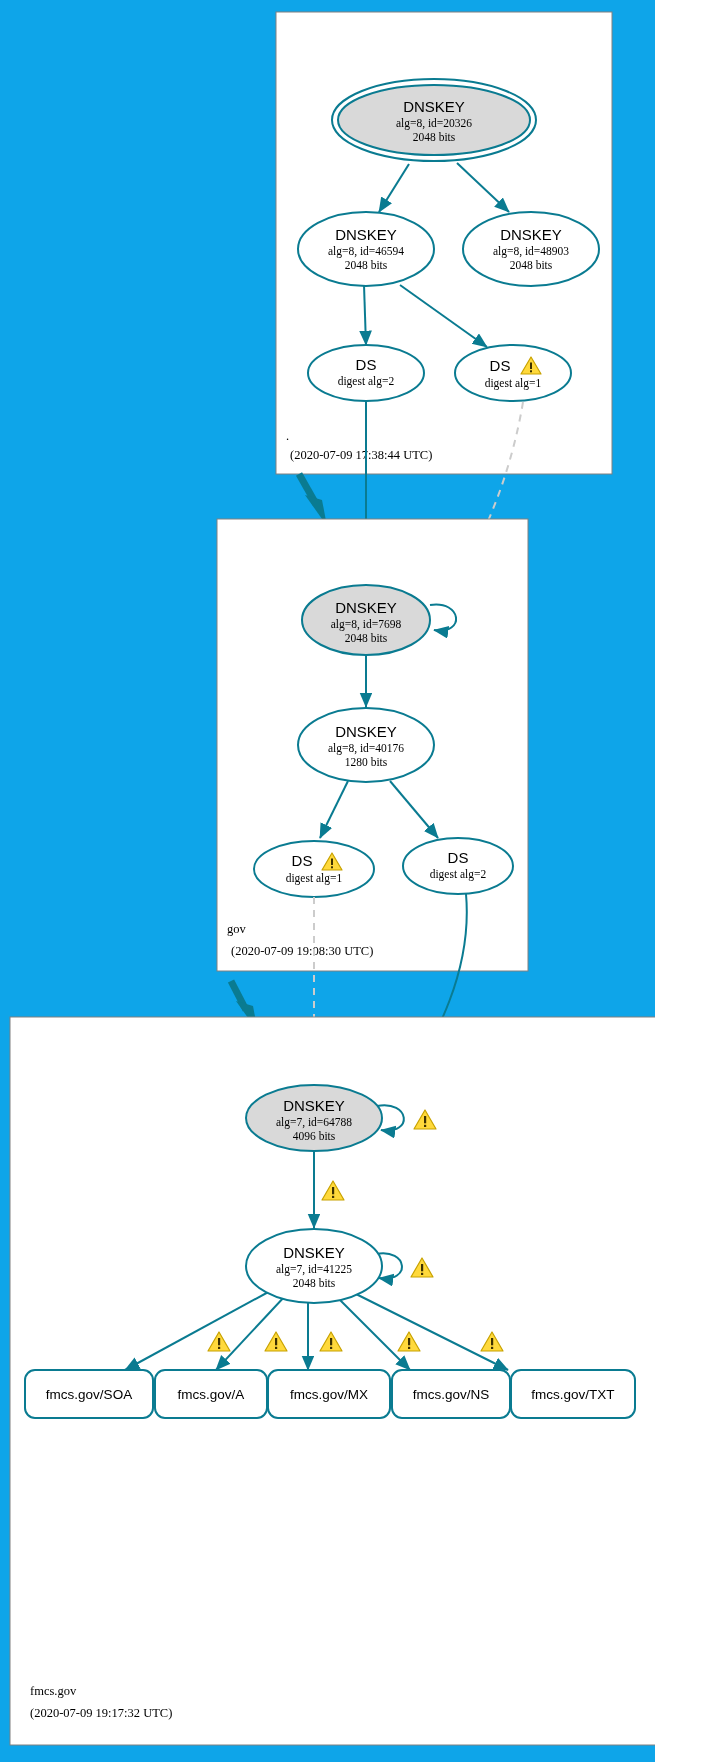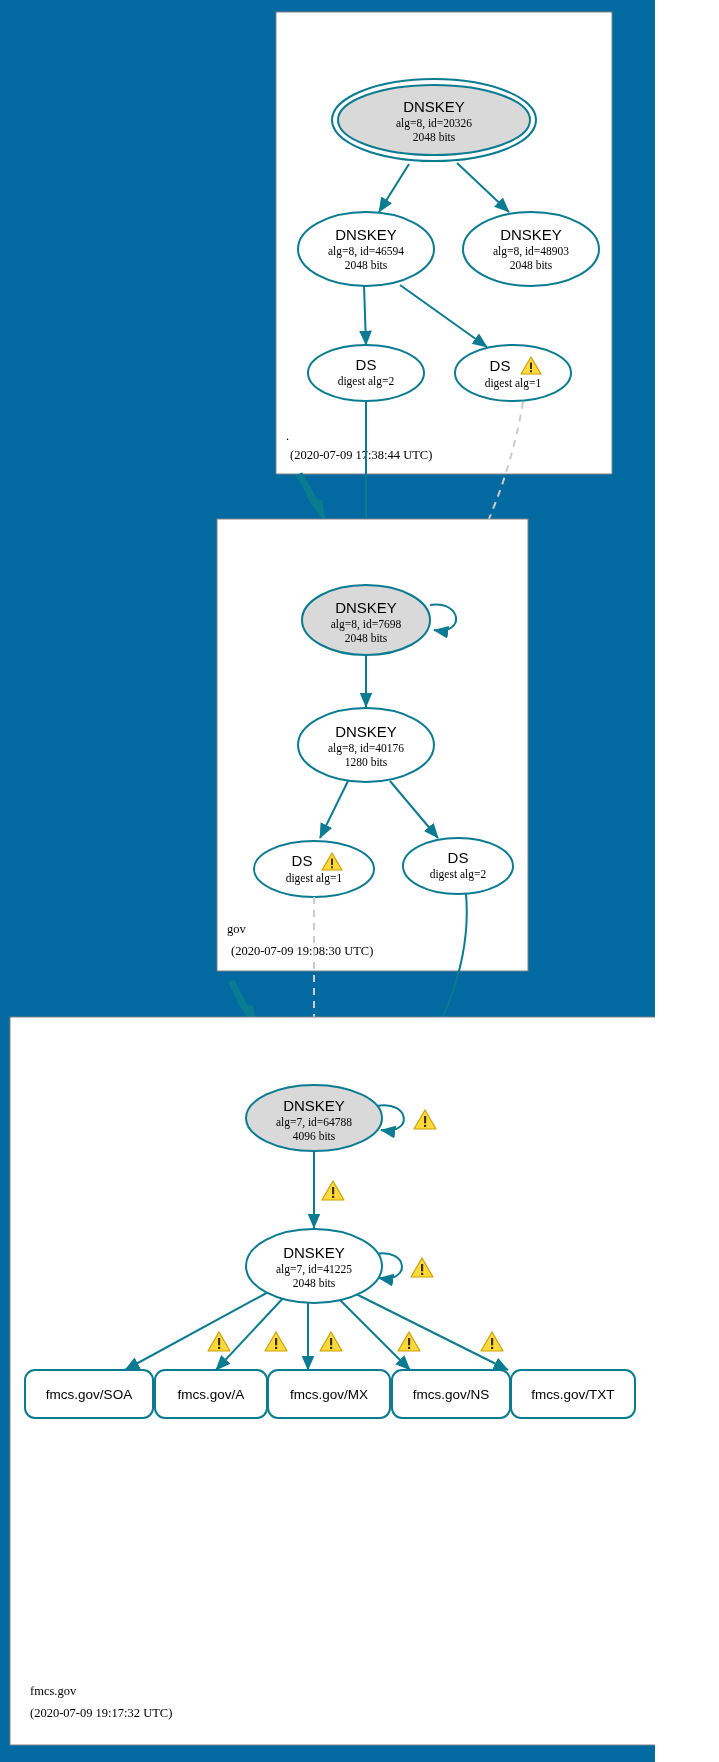--- a/index.html
+++ b/index.html
@@ -9,21 +9,21 @@
   }
   body {
     font-family: "Liberation Sans", sans-serif;
     color: #000000;
   }
   #stage {
     position: relative;
     width: 655px;
     height: 1762px;
     overflow: hidden;
-    background: #0369a1;
+    background: #0ea5e9;
   }
   svg.layer {
     position: absolute;
     top: 0;
     left: 0;
     width: 719px;
     height: 1762px;
   }
   .zone-box {
     fill: #ffffff;

